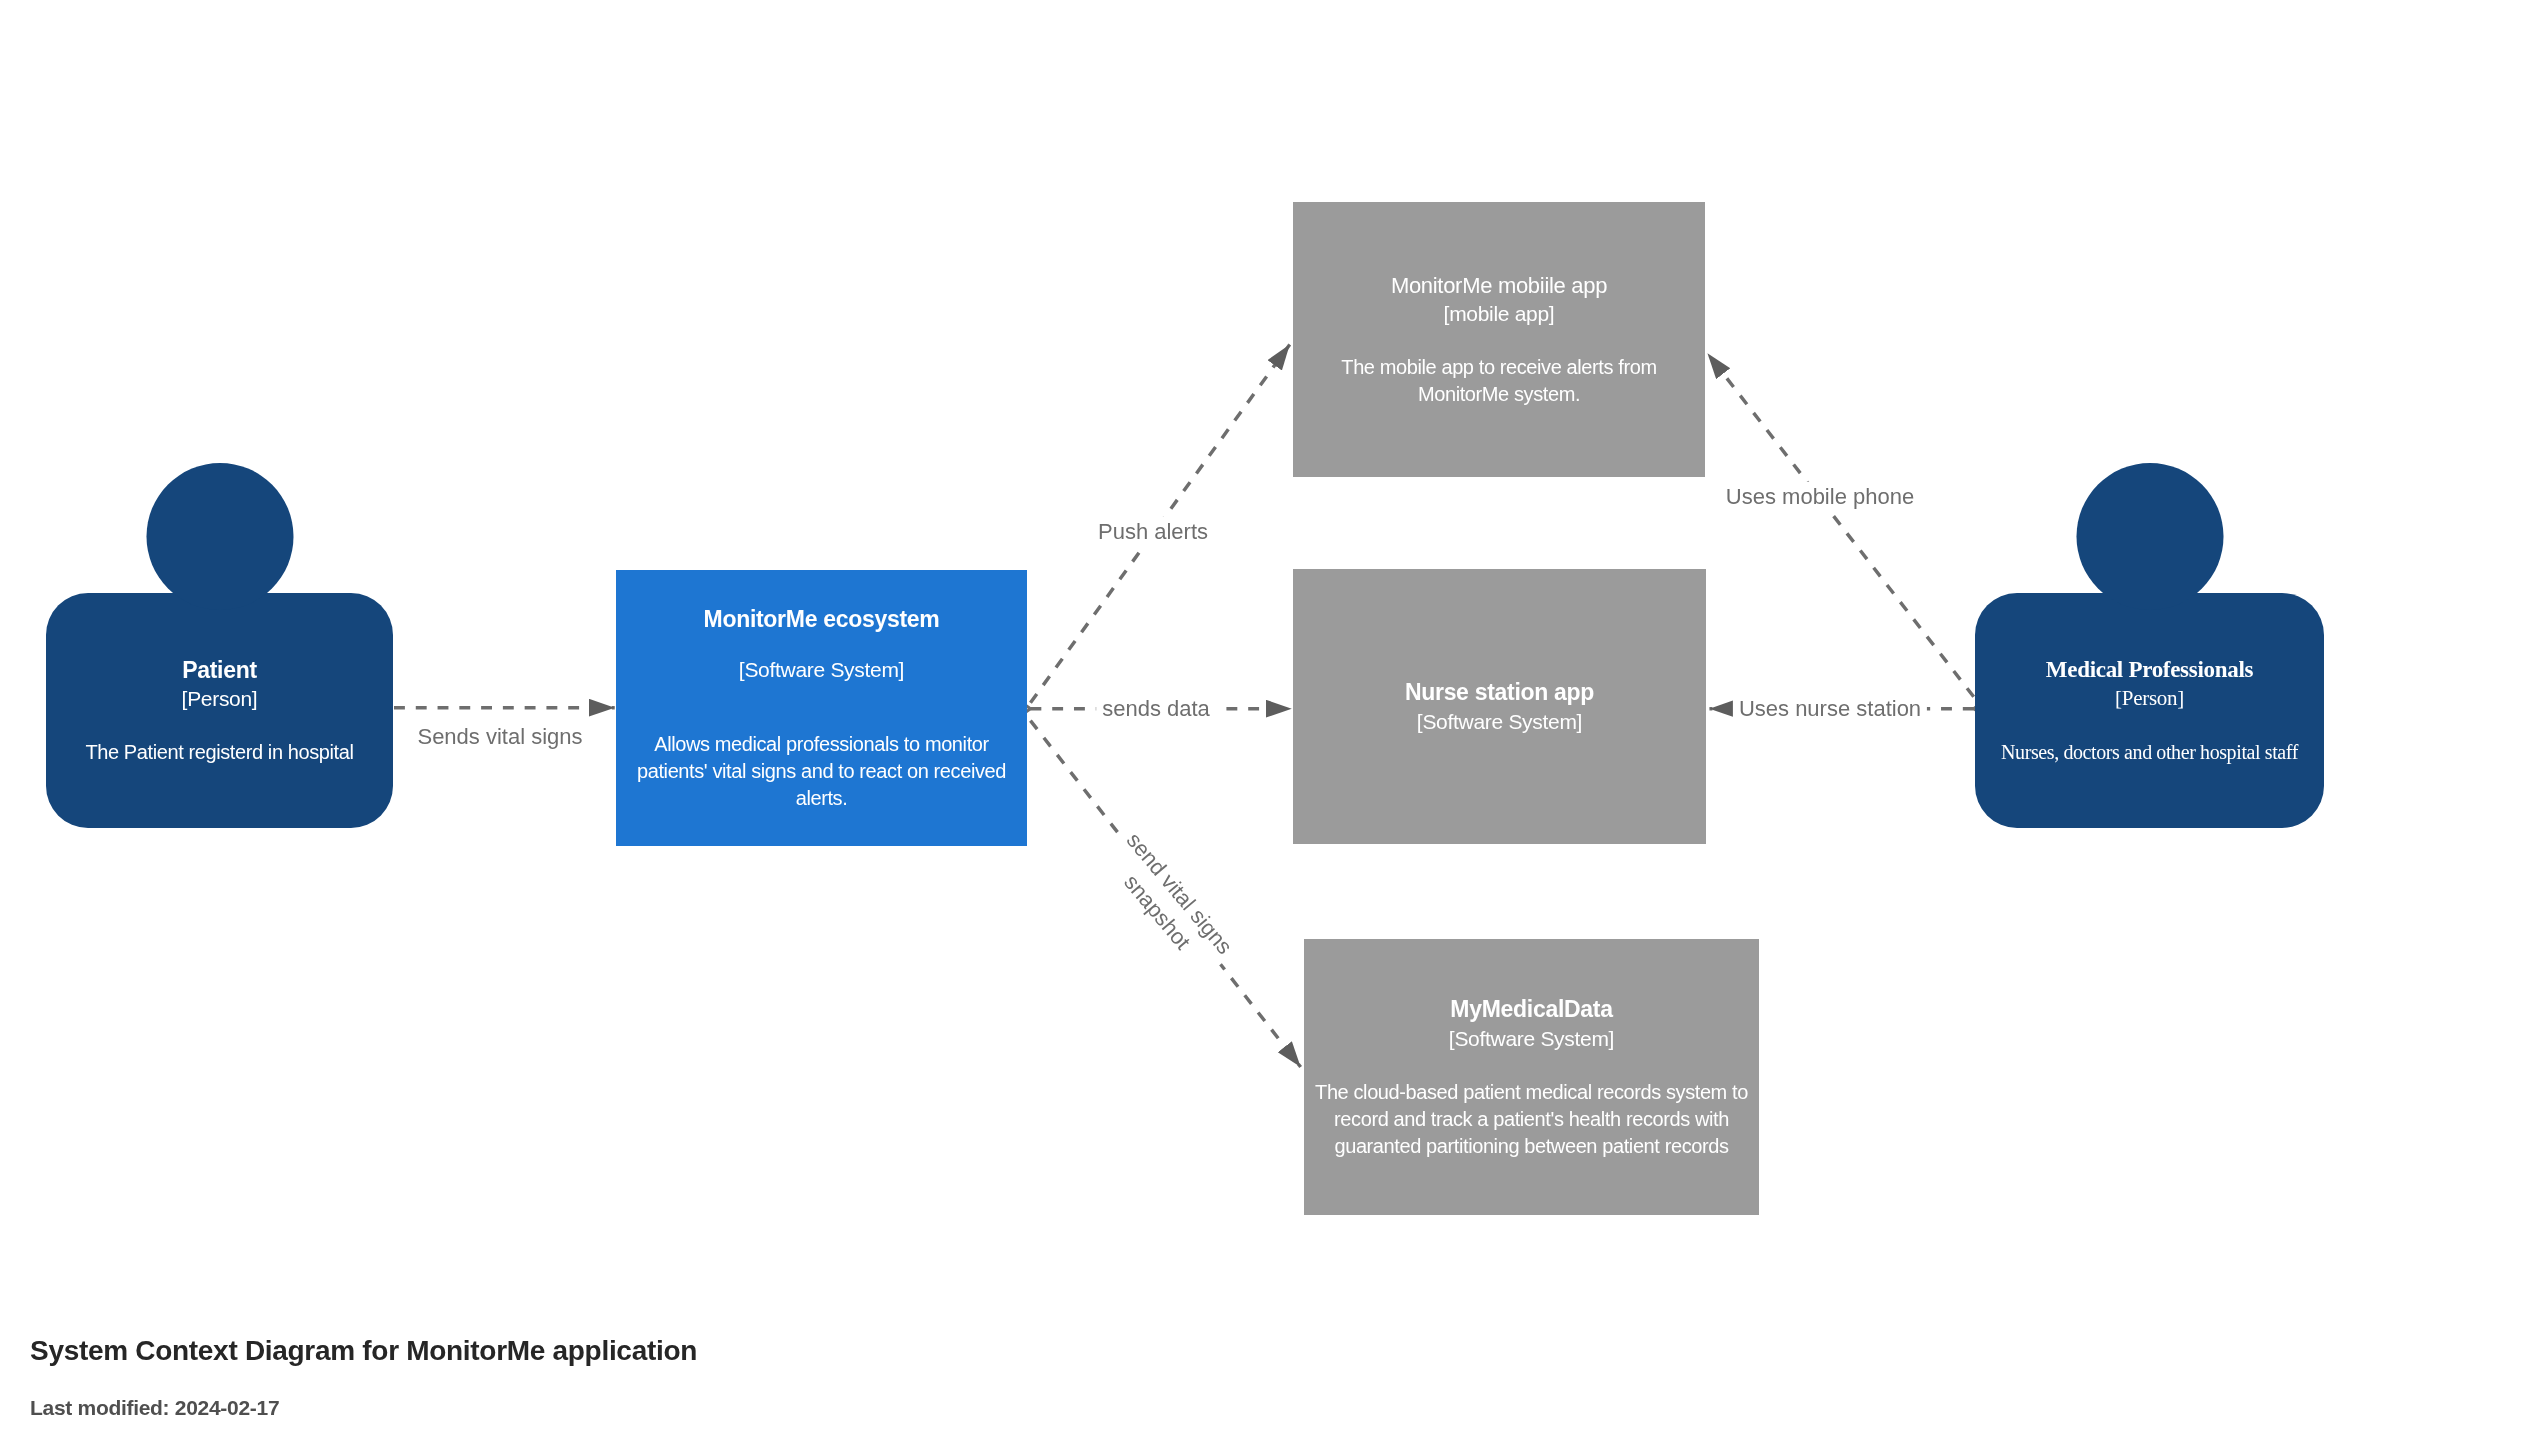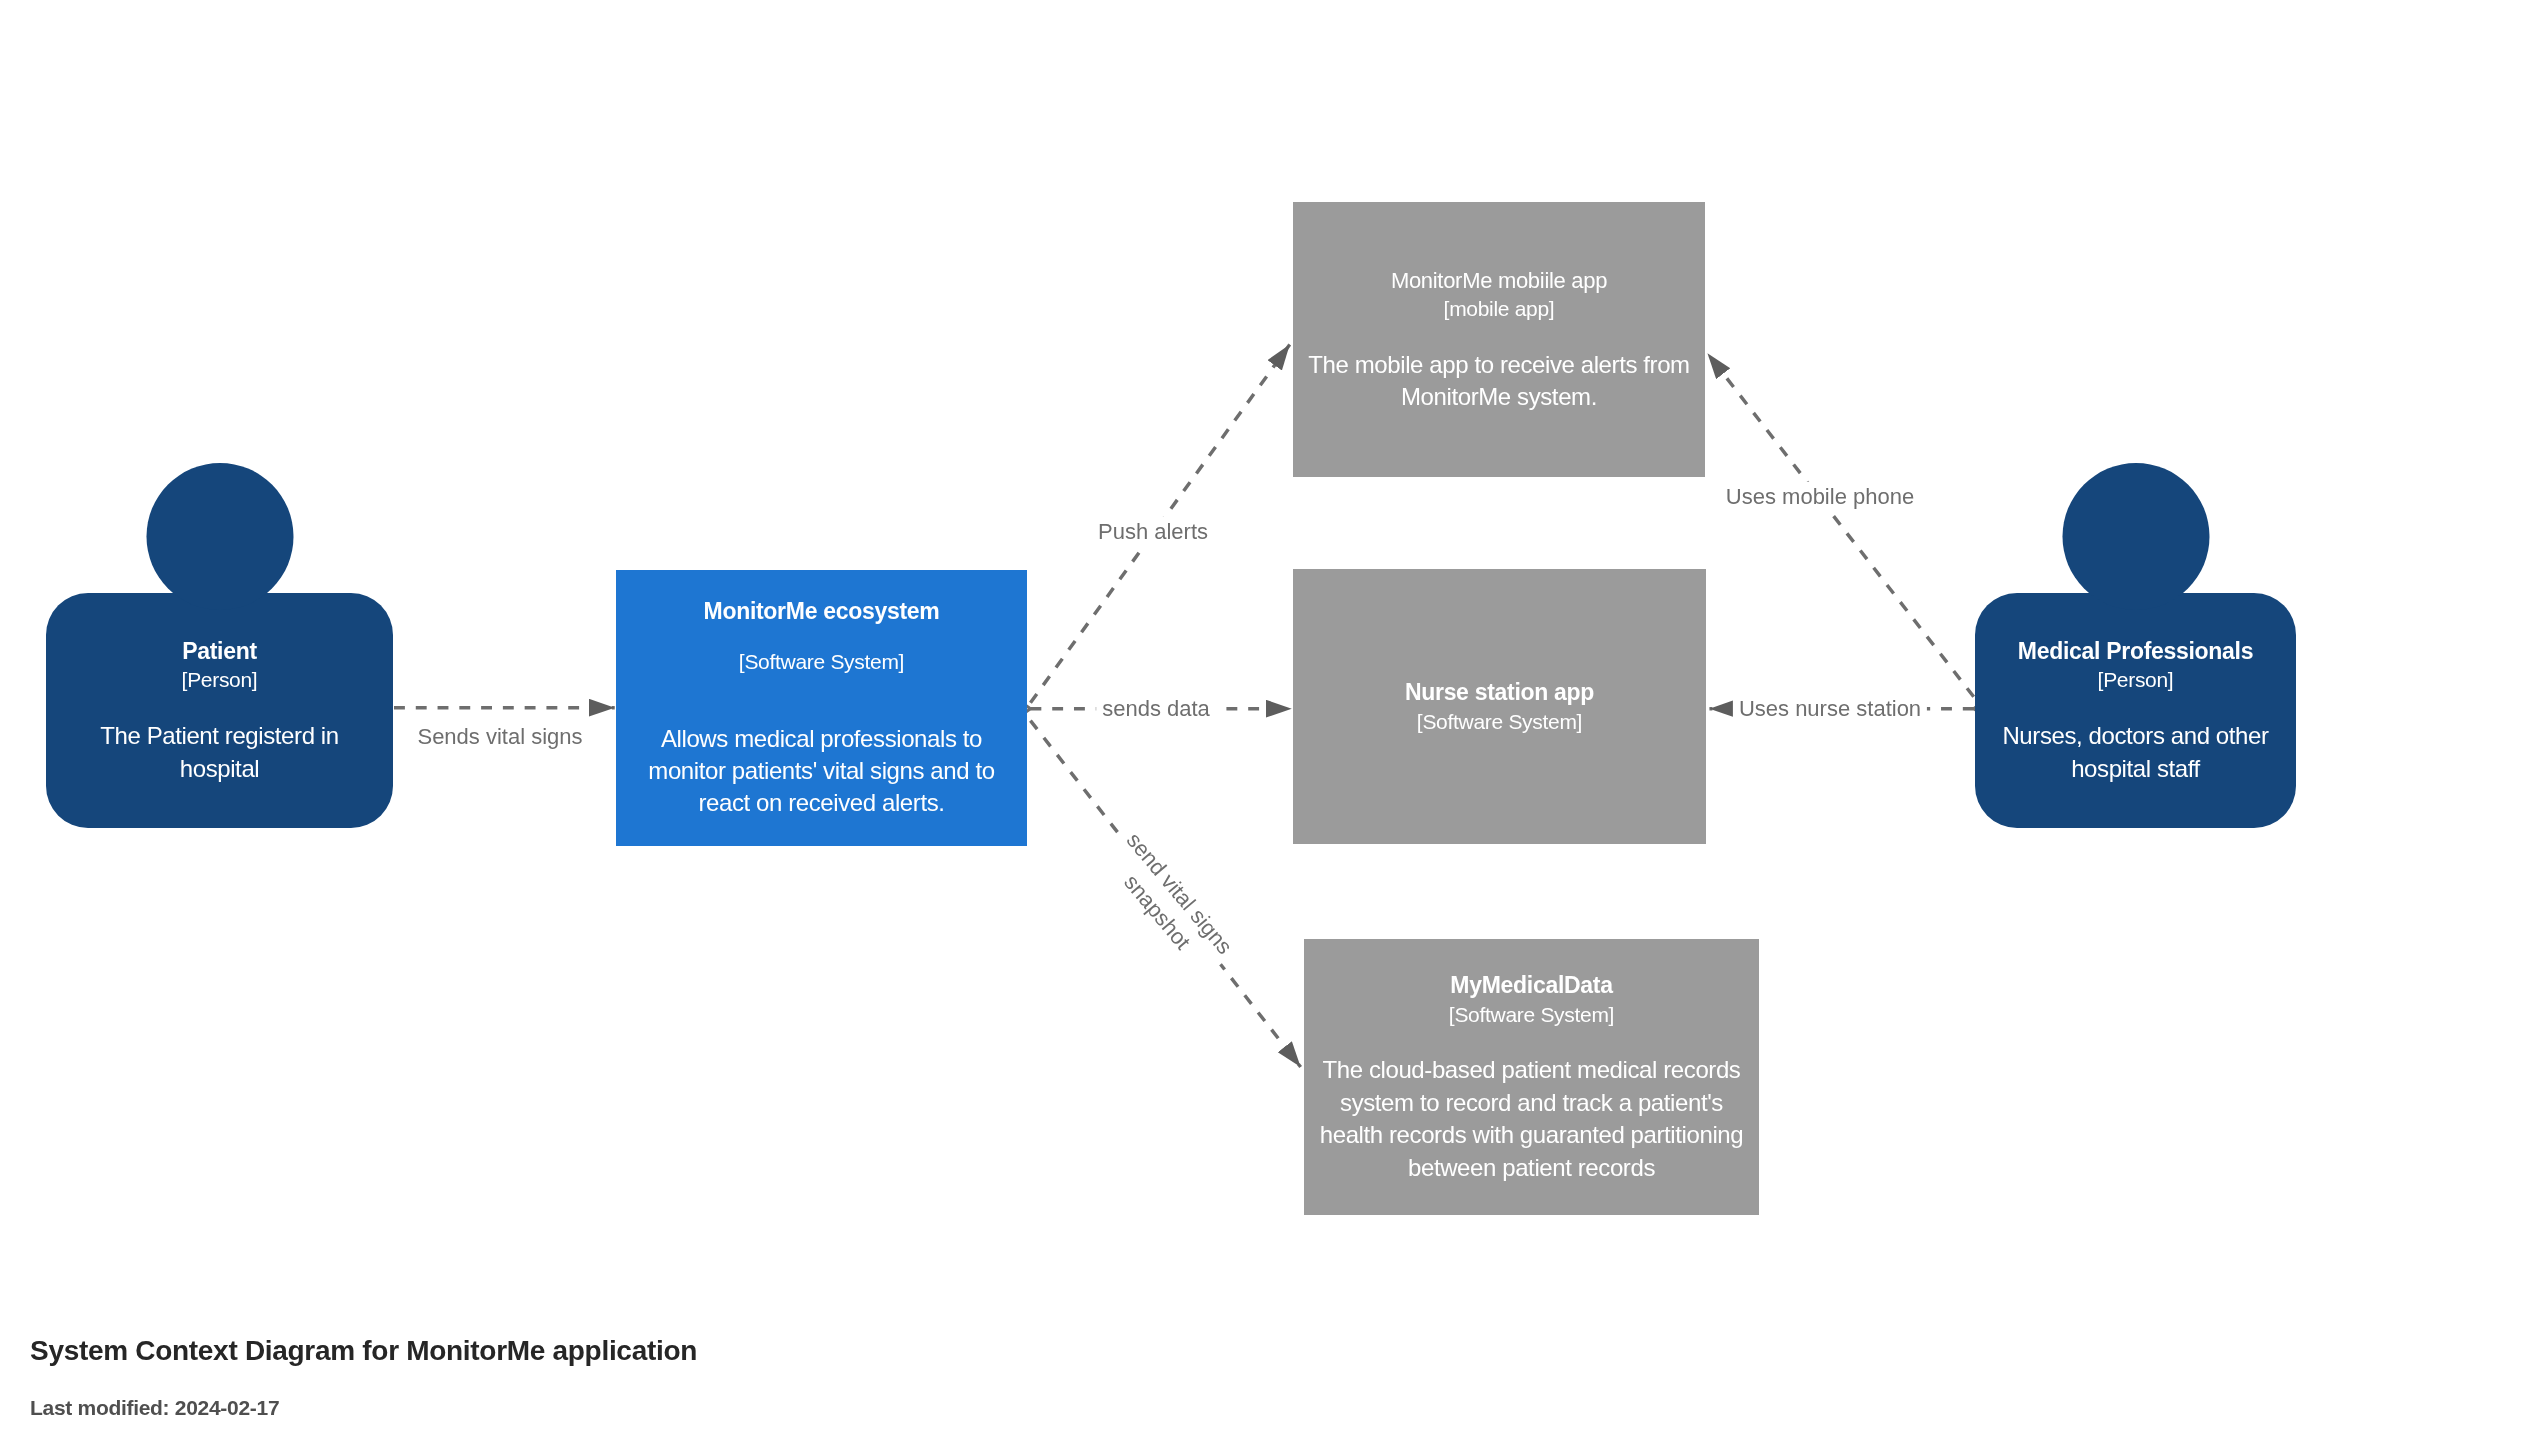--- a/index.html
+++ b/index.html
@@ -28,21 +28,21 @@
     line-height: 1.33;
     letter-spacing: -0.3px;
   }
   .node .name.regular { font-weight: normal; font-size: 22px; }
   .node .type {
     font-size: 21px;
     line-height: 1.33;
     letter-spacing: -0.3px;
   }
   .node .desc {
-    font-size: 24px;
+    font-size: 20px;
     line-height: 1.35;
     letter-spacing: -0.4px;
     margin-top: 26px;
   }
 
   .person-body {
     background: #15467B;
     border-radius: 42px;
     padding: 0 20px;
   }
@@ -57,21 +57,21 @@
     transform: translateX(-50%);
   }
   .system-box { background: #1E76D2; padding: 0 14px; gap: 21px; }
   .external-box { background: #9B9B9B; padding: 16px 8px; }
 
   #patient-body        { left: 46px;   top: 593px; width: 347px; height: 235px; }
   #monitorme-box       { left: 616px;  top: 570px; width: 411px; height: 276px; }
   #mobileapp-box       { left: 1293px; top: 202px; width: 412px; height: 275px; }
   #nursestation-box    { left: 1293px; top: 569px; width: 413px; height: 275px; }
   #mymedicaldata-box   { left: 1304px; top: 939px; width: 455px; height: 276px; }
-  #medpro-body         { left: 1975px; top: 593px; width: 321px; height: 235px; }
+  #medpro-body         { left: 1975px; top: 593px; width: 349px; height: 235px; font-family: Liberation Serif, serif; }
 
   
   svg.rel-lines {
     position: absolute;
     left: 0; top: 0;
     width: 2534px; height: 1454px;
   }
   svg.rel-lines line {
     stroke: #6E6E6E;
     stroke-width: 3.5;

